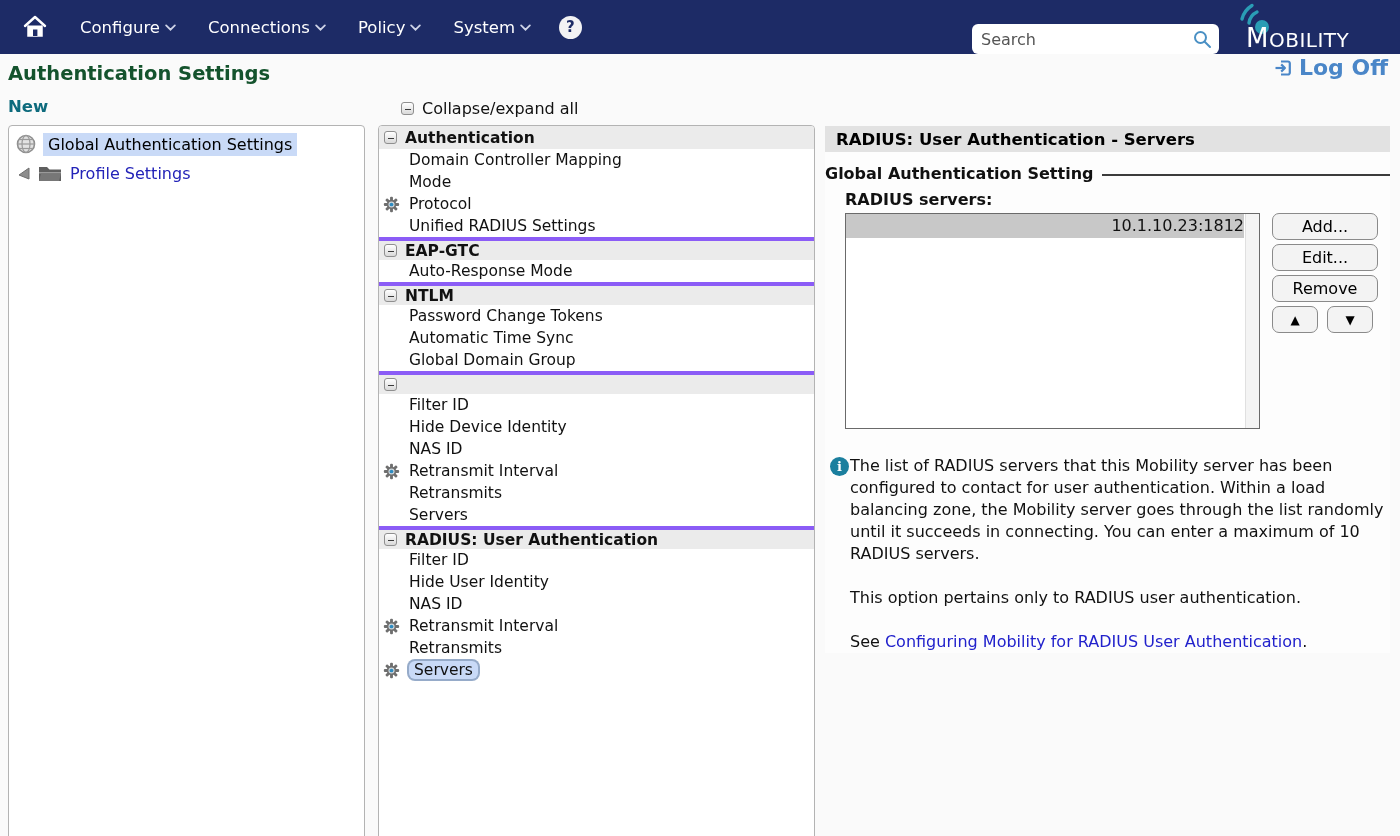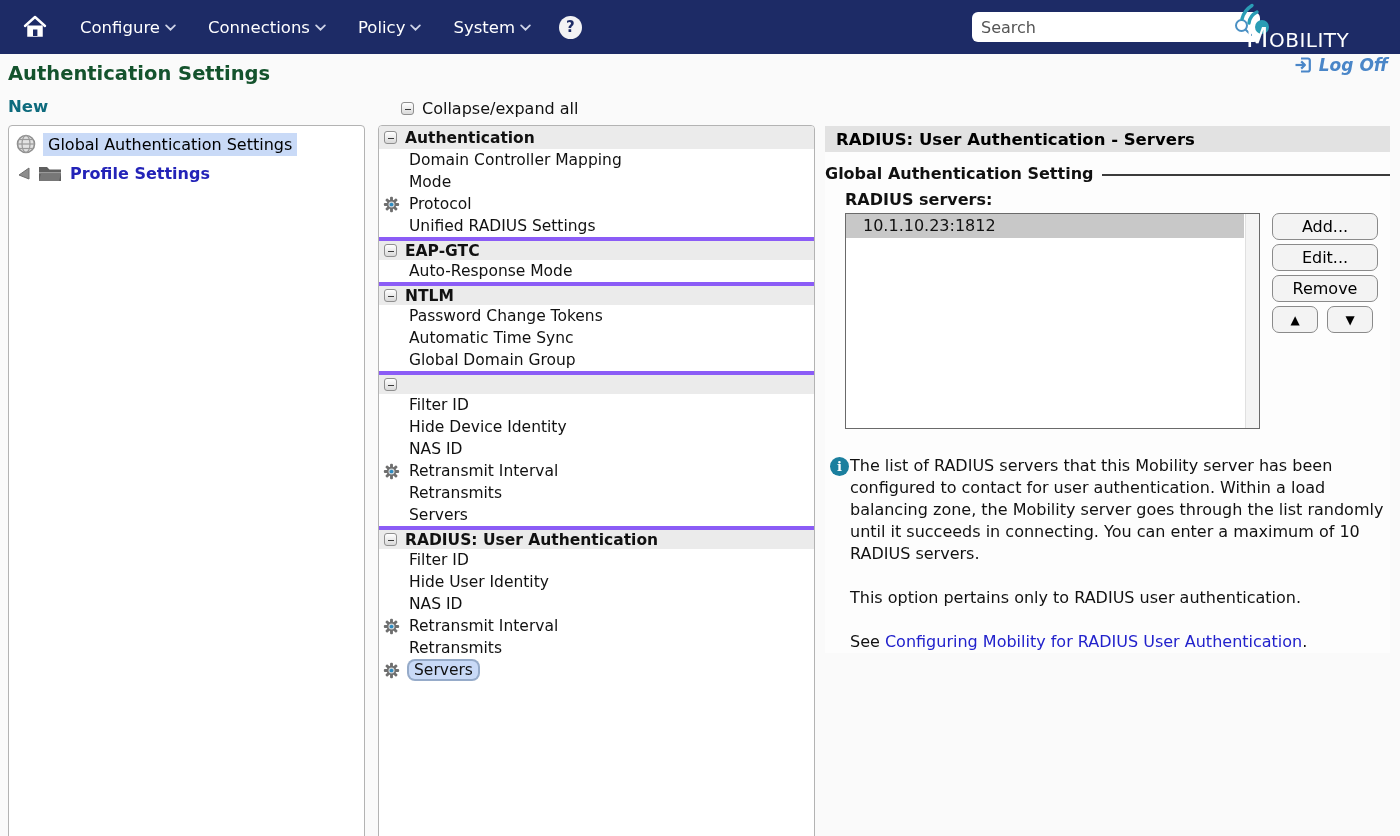--- a/index.html
+++ b/index.html
@@ -19,51 +19,51 @@
   .home-btn { margin-left:22px; display:flex; align-items:center; cursor:pointer; }
   .nav-item {
     display:flex; align-items:center; gap:5px;
     color:#fff; font-size:16.5px; font-weight:500;
     margin-left:32px; cursor:pointer; white-space:nowrap;
   }
   .chev { width:11px; height:7px; }
   .help-btn { margin-left:28px; width:23px; height:23px; border-radius:50%; background:#f2f2f4;
     display:flex; align-items:center; justify-content:center;
     color:#1d2b66; font-weight:bold; font-size:15px; cursor:pointer; }
-  .search-wrap { position:absolute; left:972px; top:12px; width:288px; height:30px; }
+  .search-wrap { position:absolute; left:972px; top:24px; width:247px; height:30px; }
   .search-input {
     width:100%; height:100%; border:none; border-radius:6px;
     padding:0 32px 0 9px; font-size:16px; color:#333;
     font-family:"DejaVu Sans","Liberation Sans",sans-serif; outline:none; background:#fff;
   }
   .search-input::placeholder { color:#555; opacity:1; }
   .search-icon { position:absolute; right:7px; top:5px; }
   .logo { position:absolute; right:8px; top:1px; width:160px; height:52px; }
   .logo-arcs { position:absolute; left:3px; top:2px; }
   .logo-text { position:absolute; left:14px; top:22px; color:#fff; font-weight:normal;
     font-size:20px; letter-spacing:0.5px; white-space:nowrap; }
   .logo-text .bigm { font-size:26px; }
 
   
   .page-title { position:absolute; left:8px; top:62px; font-size:19.5px; font-weight:bold; color:#14532d; }
   .logoff { position:absolute; right:12px; top:55px; display:flex; align-items:center; gap:6px;
-    color:#4a86c8; font-weight:bold; font-size:17px; cursor:pointer;font-style:italic; }
+    color:#4a86c8; font-weight:bold; font-size:22px; cursor:pointer; }
   .new-link { position:absolute; left:8px; top:97px; color:#0e6b7d; font-weight:bold; font-size:16.5px; cursor:pointer; }
 
   
   .tree-panel {
     position:absolute; left:8px; top:125px; width:357px; height:720px;
     background:#fff; border:1px solid #b3b3b3; border-radius:4px 4px 0 0;
     padding-top:5px;
   }
   .tree-row { display:flex; align-items:center; height:26px; font-size:16px; }
   .tree-row.r1 { padding-left:6px; }
   .tree-label-sel { background:#c9daf7; padding:2px 5px; margin-left:6px; color:#000; }
   .tree-row.r2 { padding-left:8px; margin-top:3px; }
-  .tree-label-link { color:#2323b8; margin-left:8px; cursor:pointer;font-weight:bold; }
+  .tree-label-link { color:#2323b8; margin-left:8px; cursor:pointer; }
   .tri { margin-right:6px; }
 
   
   .collapse-all { position:absolute; left:378px; top:99px; display:flex; align-items:center; gap:8px;
     font-size:16px; color:#111; cursor:pointer;padding-left:23px; }
   .mid-panel {
     position:absolute; left:378px; top:125px; width:437px; height:720px;
     background:#fff; border:1px solid #b3b3b3; border-radius:4px 4px 0 0; overflow:hidden;
   }
   .mrow { height:22px; display:flex; align-items:center; font-size:15.5px; }
@@ -84,21 +84,21 @@
   .detail { position:absolute; left:825px; top:126px; width:565px; background:#fdfdfd; }
   .detail-header { background:#e2e2e2; height:26px; display:flex; align-items:center;
     padding-left:11px; font-size:16.5px; font-weight:bold; color:#000; }
   .group-row { display:flex; align-items:center; margin-top:12px; }
   .group-label { font-size:16px; font-weight:bold; white-space:nowrap; }
   .group-rule { flex:1; border-top:2px solid #3c3c3c; margin-left:9px; margin-top:2px; }
   .list-label { margin:7px 0 4px 20px; font-size:16px; font-weight:bold; }
   .list-area { display:flex; margin-left:20px; }
   .listbox { width:415px; height:216px; background:#fff; border:1.5px solid #6a6a6a; position:relative; }
   .lb-gutter { position:absolute; right:0; top:0; bottom:0; width:14px; background:#f4f4f4; border-left:1px solid #e0e0e0; }
-  .lb-item { height:24px; line-height:24px; padding-left:17px; font-size:16px; margin-right:15px; cursor:pointer; }
+  .lb-item { height:24px; line-height:24px; padding-left:5px; font-size:16px; margin-right:15px; cursor:pointer;text-align:right; }
   .lb-item.selected { background:#c8c8c8; }
   .btn-col { display:flex; flex-direction:column; margin-left:12px; width:106px; }
   .btn {
     height:27px; margin-bottom:4px; background:#f3f3f3; border:1px solid #8a8a8a; border-radius:7px;
     font-size:16px; font-family:"DejaVu Sans","Liberation Sans",sans-serif; color:#000; cursor:pointer;
   }
   .arrow-row { display:flex; gap:9px; }
   .btn.arrow { width:46px; font-size:12px; margin-bottom:0; }
 
   .info-block { display:flex; margin-top:26px; padding-left:5px; }

